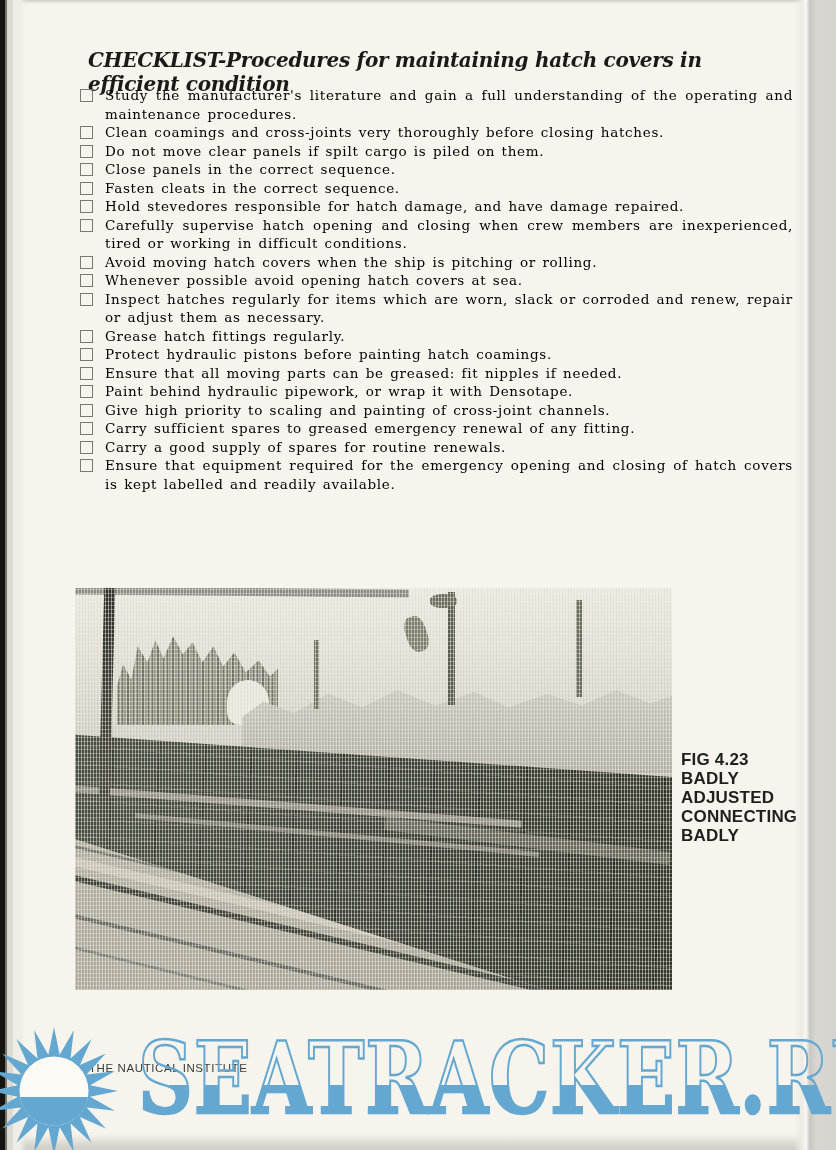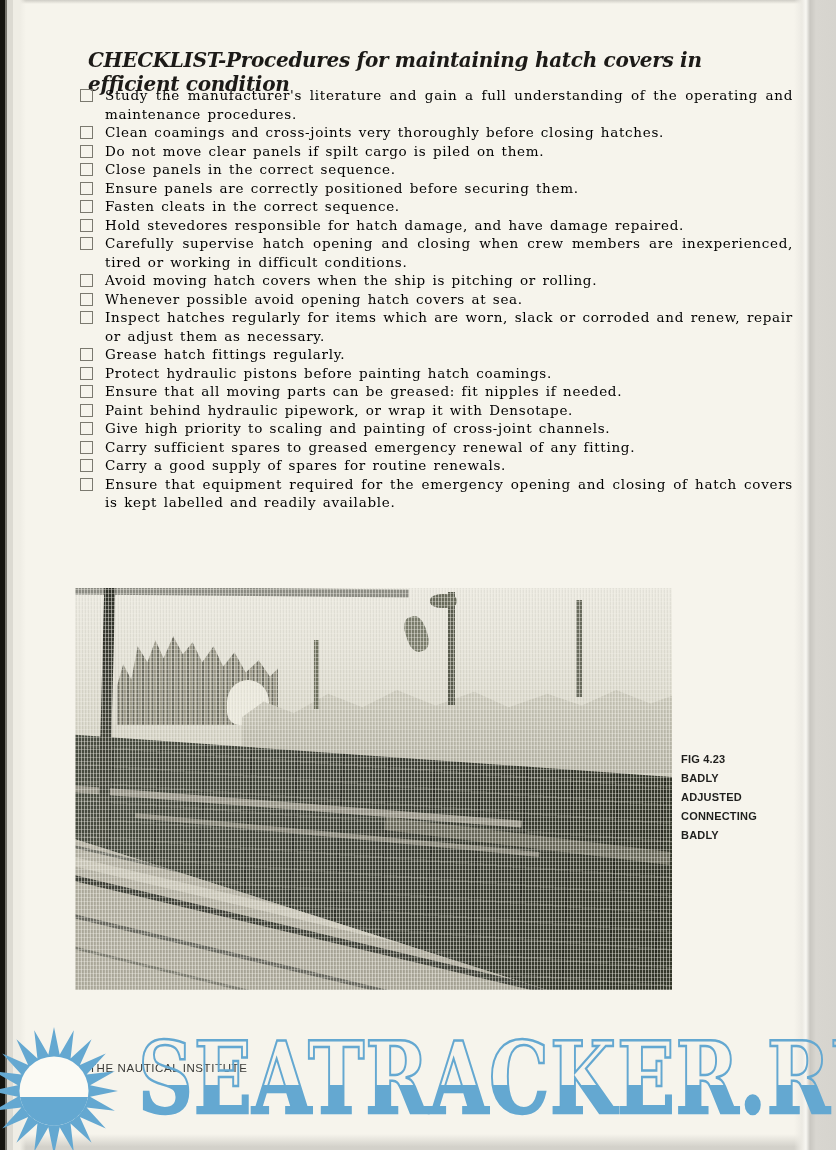--- a/index.html
+++ b/index.html
@@ -78,21 +78,21 @@
   .ph-pole-r2 { left:84%; top:3%; width:.9%; height:24%; background:#6a6c5e; }
   .ph-mast { left:40%; top:13%; width:.8%; height:17%; background:#70725f; }
   .ph-smudge { left:0; top:0; width:56%; height:2%; background:rgba(46,48,40,.5); transform:rotate(.5deg); }
   .ph-screen { left:0; top:0; width:100%; height:100%;
     background-image:
       repeating-linear-gradient(90deg, rgba(243,241,233,.5) 0 1px, rgba(0,0,0,0) 1px 3px),
       repeating-linear-gradient(0deg, rgba(243,241,233,.35) 0 1px, rgba(0,0,0,0) 1px 4px),
       repeating-linear-gradient(90deg, rgba(52,54,44,.07) 1.5px 2.5px, rgba(0,0,0,0) 2.5px 3px); }
 
   .fig-caption { position:absolute; left:681px; top:750px; width:120px; z-index:2;
-    font-family:"Liberation Sans", sans-serif; font-weight:bold; font-size:11px;
+    font-family:"Liberation Sans", sans-serif; font-weight:bold; font-size:17px;
     line-height:19px; letter-spacing:.2px; color:#1f1f1d; }
 
   .footer { position:absolute; left:60px; top:1062px; z-index:2; display:flex; gap:15px;
     font-family:"Liberation Sans", sans-serif; font-size:11.5px; letter-spacing:.6px; color:#3b3b38; }
 
   
   .watermark { position:absolute; left:0; top:0; width:836px; height:1150px; z-index:6; pointer-events:none; }
   .wm-text { position:absolute; left:138px; top:1028px; white-space:nowrap;
     font-family:"DejaVu Serif", serif; font-weight:bold; font-size:100px; line-height:100px;
     letter-spacing:1px; transform:scaleX(.76); transform-origin:left center; }
@@ -127,24 +127,20 @@
       <div class="check-row">
         <span class="checkbox"></span>
         <span class="item-text">Do not move clear panels if spilt cargo is piled on them.</span>
       </div>
 
       <div class="check-row">
         <span class="checkbox"></span>
         <span class="item-text">Close panels in the correct sequence.</span>
       </div>
 
-      <div class="check-row">
-        <span class="checkbox"></span>
-        <span class="item-text">Ensure panels are correctly positioned before securing them.</span>
-      </div>
 
       <div class="check-row">
         <span class="checkbox"></span>
         <span class="item-text">Fasten cleats in the correct sequence.</span>
       </div>
 
 
       <div class="check-row">
         <span class="checkbox"></span>
         <span class="item-text">Hold stevedores responsible for hatch damage, and have damage repaired.</span>

